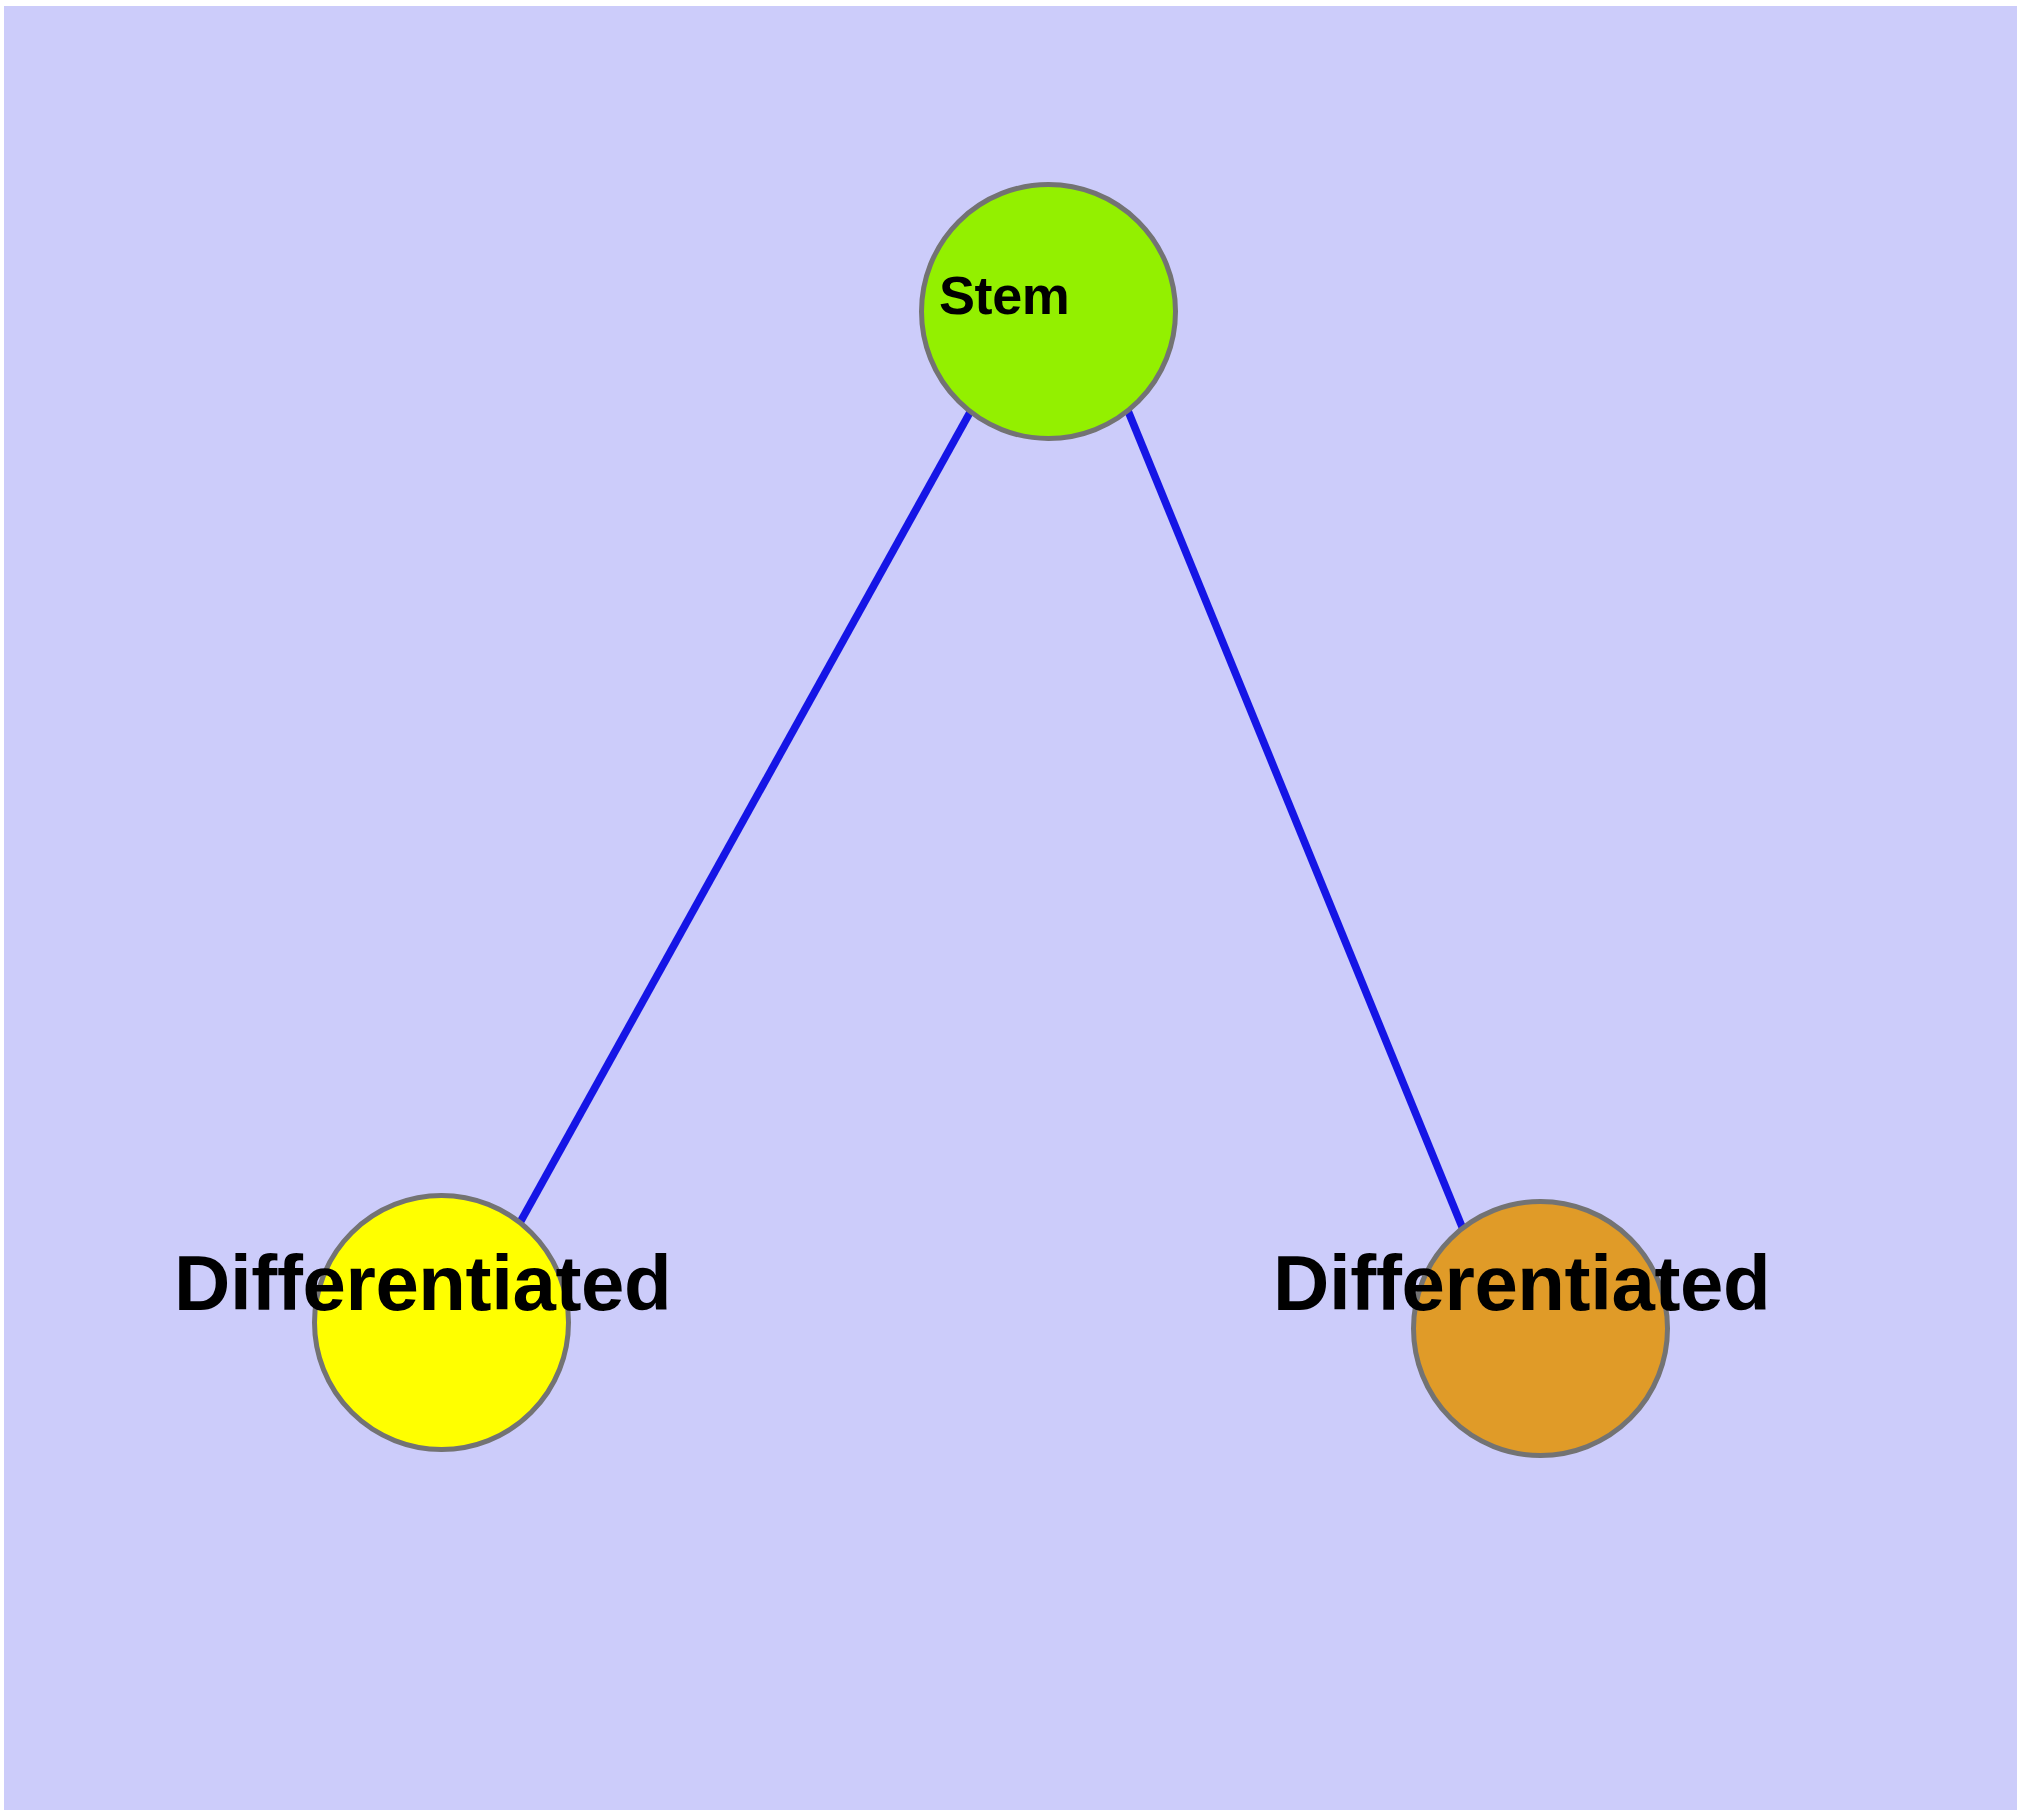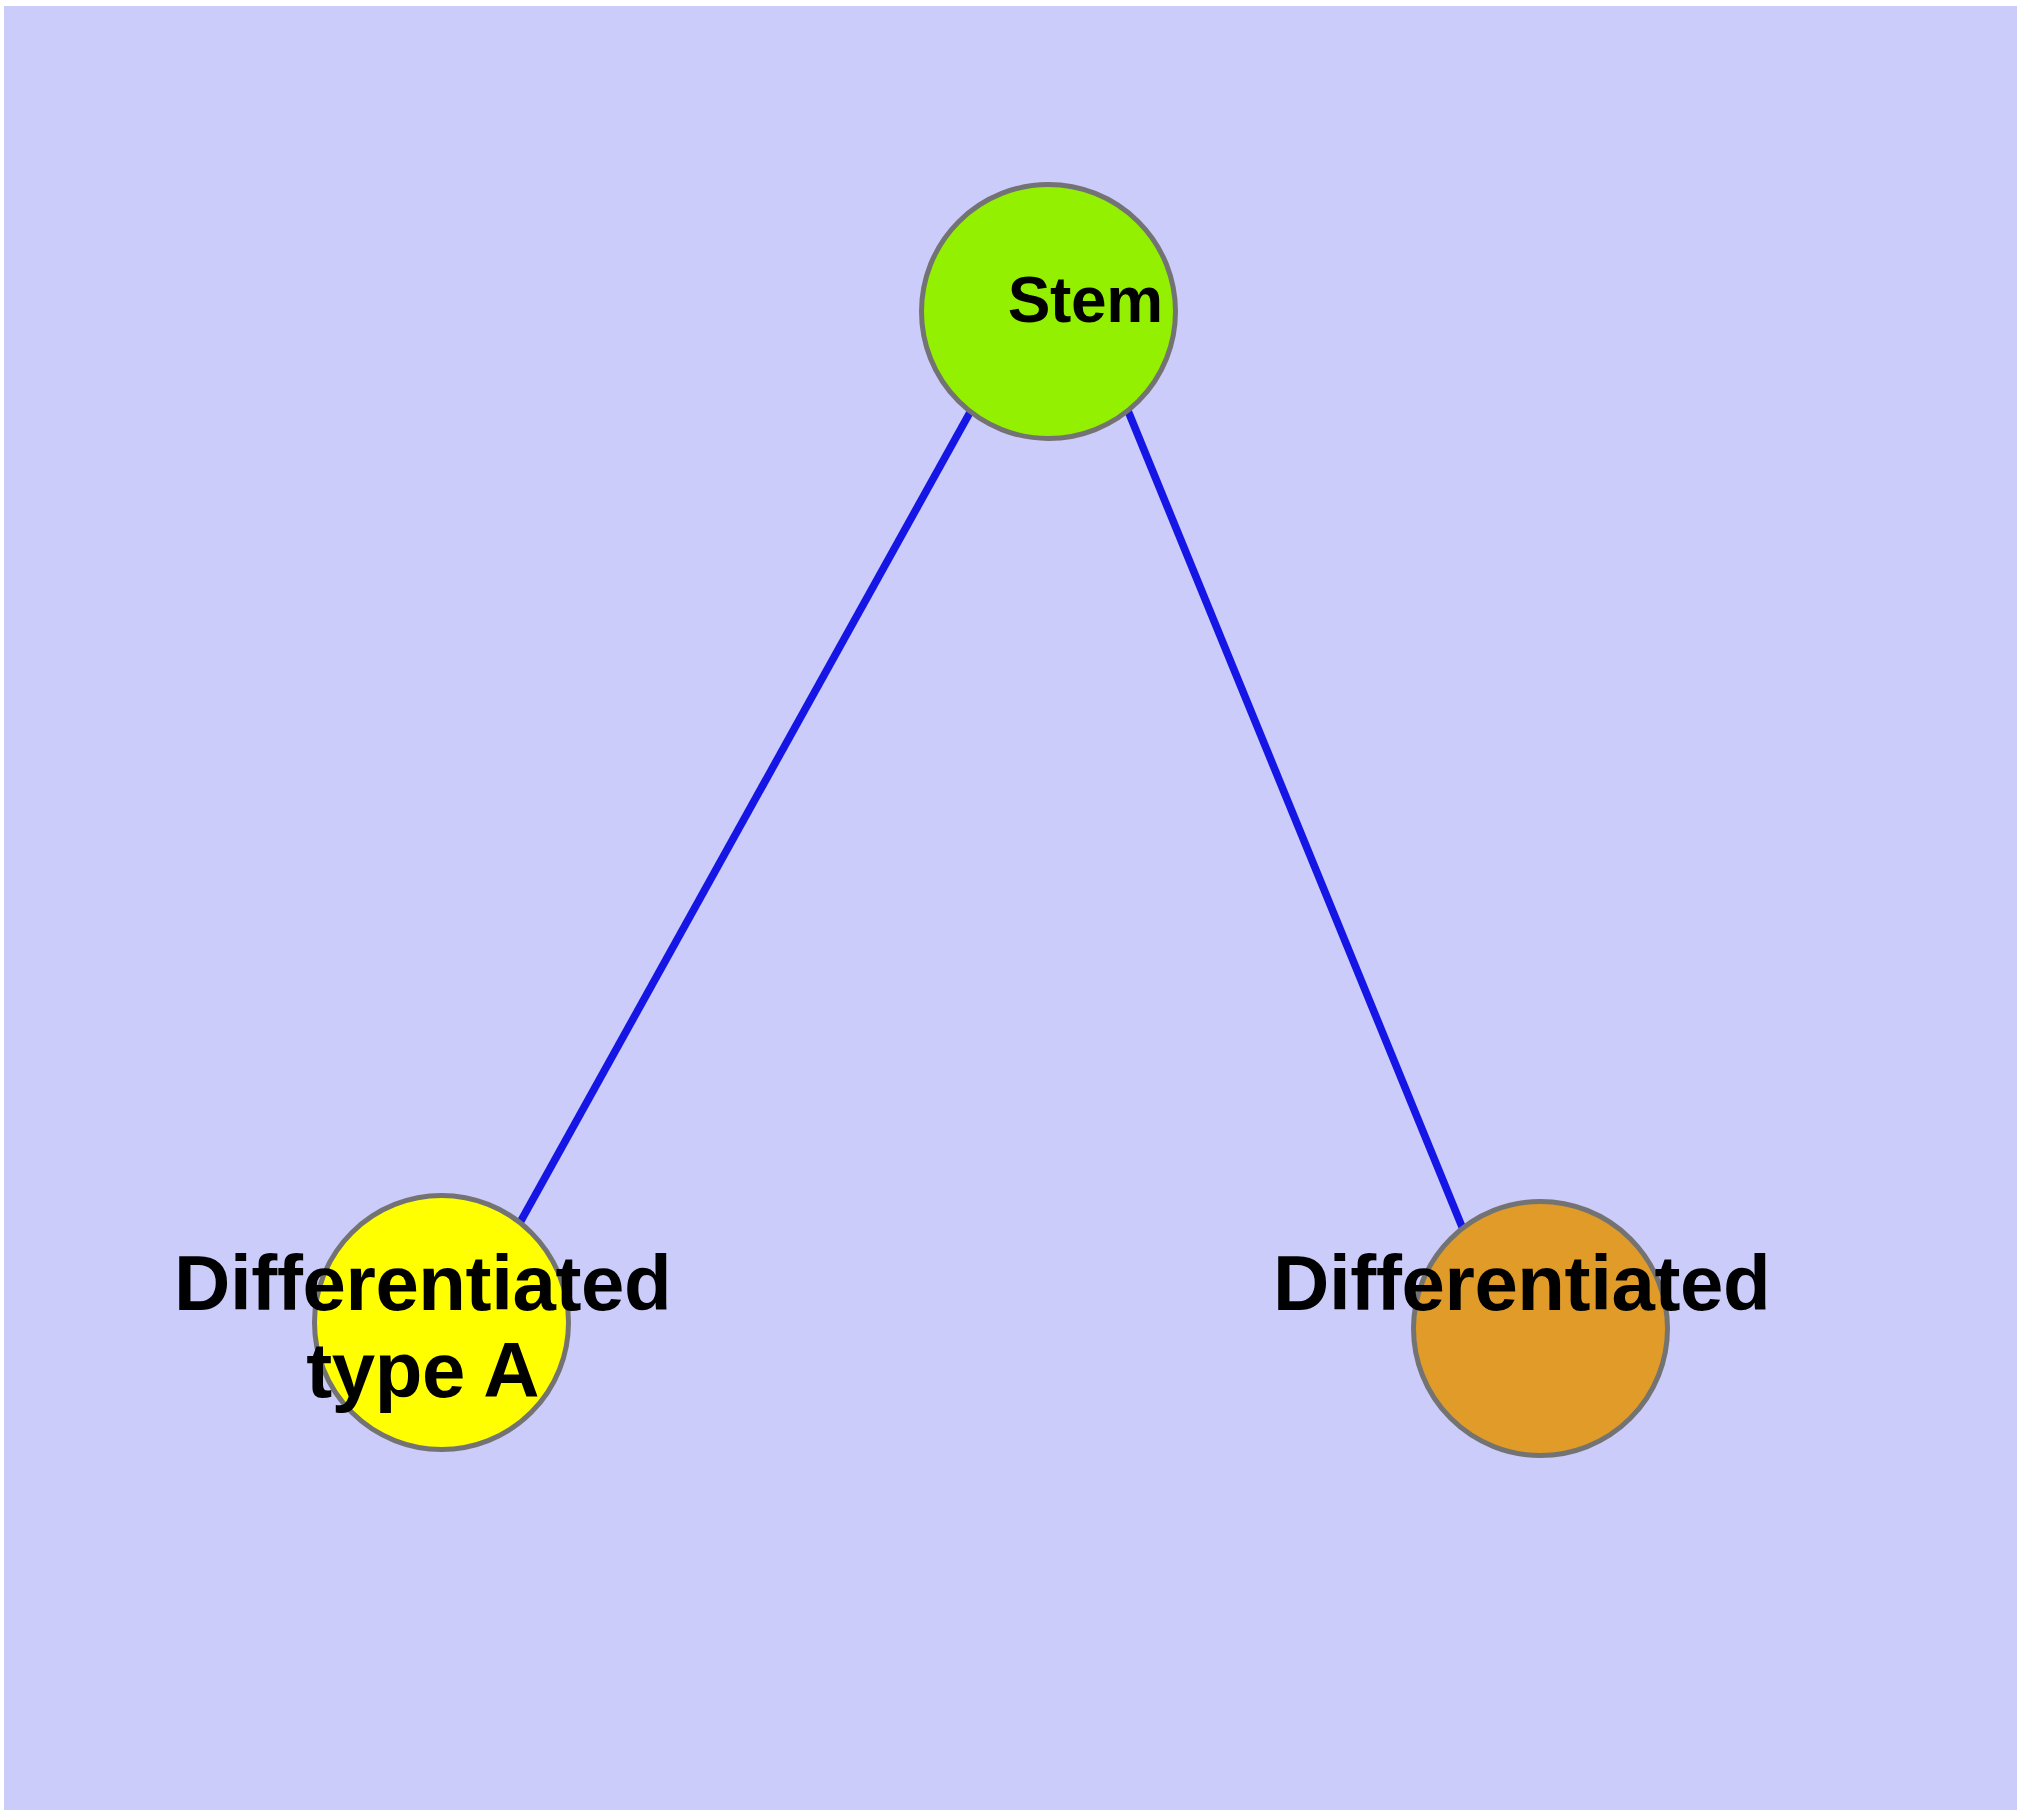--- a/index.html
+++ b/index.html
@@ -54,24 +54,24 @@
     letter-spacing: -0.4px;
   }
   #node-stem {
     left: 915px;
     top: 182px;
     width: 259px;
     height: 259px;
     background: #93f000;
   }
   #label-stem {
-    left: 869px;
+    left: 788px;
     top: 259px;
     width: 424px;
-    font-size: 64px;
+    font-size: 54px;
   }
   #node-diff-a {
     left: 308px;
     top: 1192px;
     width: 259px;
     height: 259px;
     background: #ffff00;
   }
   #label-diff-a {
     left: 164px;
@@ -105,19 +105,19 @@
     </svg>
 
     <div class="node" id="node-stem" style="left: 915px; top: 176px; width: 259px; height: 259px; background: rgb(147, 240, 0); border-color: rgb(115, 115, 115);"></div>
 
     <div class="node" id="node-diff-a" style="left: 308px; top: 1187px; width: 259px; height: 259px; background: rgb(255, 255, 0); border-color: rgb(115, 115, 115);"></div>
 
     <div class="node" id="node-diff-b" style="left: 1407px; top: 1193px; width: 259px; height: 259px; background: rgb(224, 155, 40); border-color: rgb(115, 115, 115);"></div>
 
     <div class="node-label" id="label-stem" style="color: rgb(0, 0, 0);"><span>Stem</span></div>
 
-    <div class="node-label" id="label-diff-a" style="color: rgb(0, 0, 0);"><span>Differentiated</span><br><span>type A</span></div>
+    <div class="node-label" id="label-diff-a" style="color: rgb(0, 0, 0);"><span>Differentiated</span><br></div>
 
     <div class="node-label" id="label-diff-b" style="color: rgb(0, 0, 0);"><span>Differentiated</span><br></div>
 
   </div>
 </div>
 
 
 </body></html>

